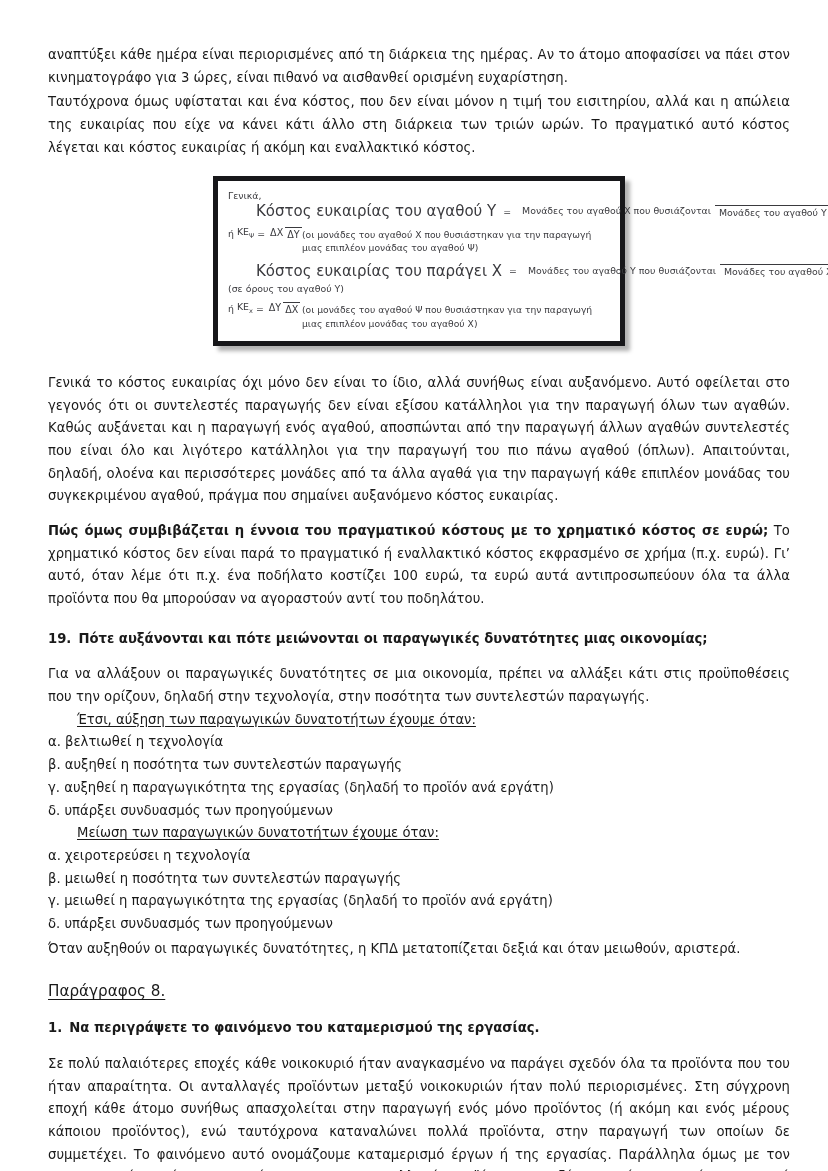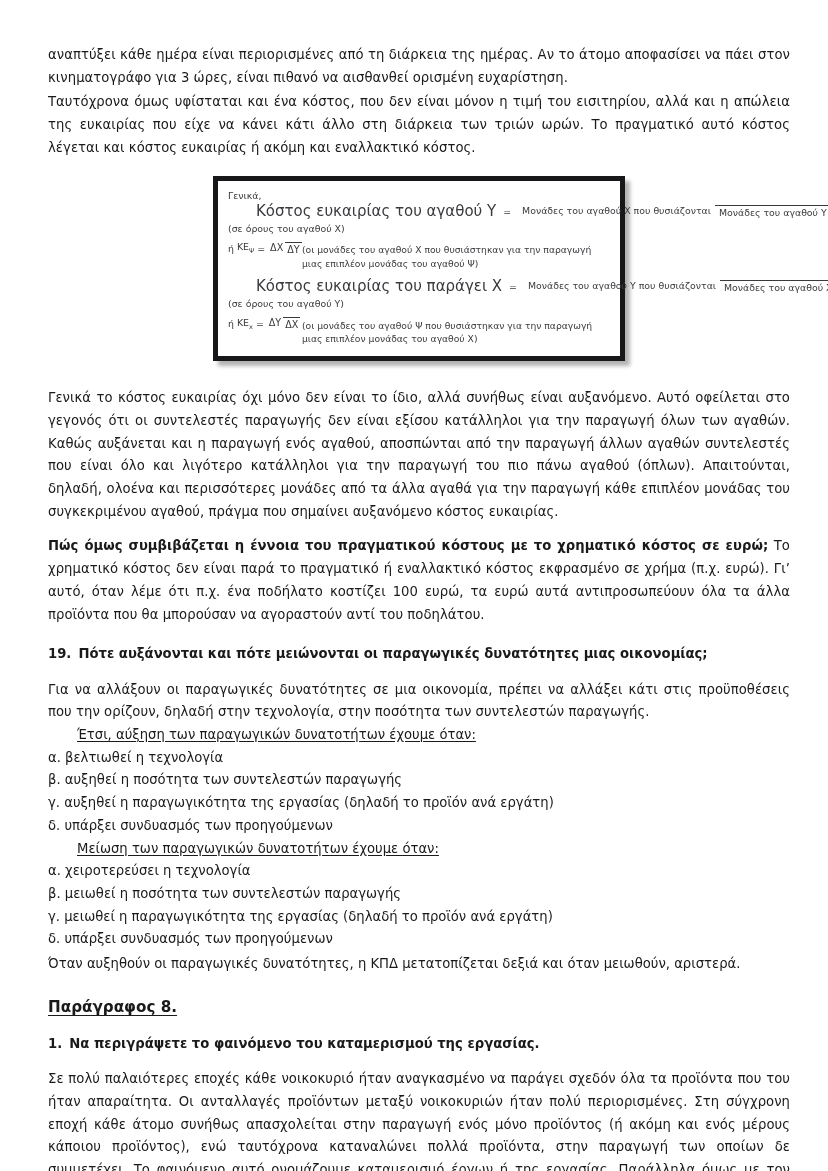--- a/index.html
+++ b/index.html
@@ -42,21 +42,21 @@
     font-weight: bold;
     line-height: 1.7;
     margin-top: 17px;
     margin-bottom: 13px;
   }
   .q-heading .qnum {
     margin-right: 7px;
   }
   .section-heading {
     font-size: 15.2px;
-    font-weight: bold;
+    font-weight: normal;
     text-decoration: underline;
     text-underline-offset: 3px;
     margin-top: 22px;
     margin-bottom: 0;
   }
   .list-title {
     font-size: 13.2px;
     line-height: 1.72;
     text-decoration: underline;
     text-underline-offset: 2px;
@@ -187,21 +187,20 @@
       <div class="fb-head">Γενικά,</div>
 
       <div class="fb-eqline">
         <span class="fb-label">Κόστος ευκαιρίας του αγαθού Υ</span>
         <span class="fb-eq">=</span>
         <span class="frac">
           <span class="num">Μονάδες του αγαθού Χ που θυσιάζονται</span>
           <span class="den">Μονάδες του αγαθού Υ που παράγονται</span>
         </span>
       </div>
-      <div class="fb-line fb-sub">(σε όρους του αγαθού Χ)</div>
 
       <div class="fb-ke-row">
         <span class="fb-ke">
           <span>ή</span>
           <span class="kesym"><span>ΚΕ</span><sub>Ψ</sub></span>
           <span>=</span>
           <span class="frac small">
             <span class="num">ΔΧ</span>
             <span class="den">ΔΥ</span>
           </span>

